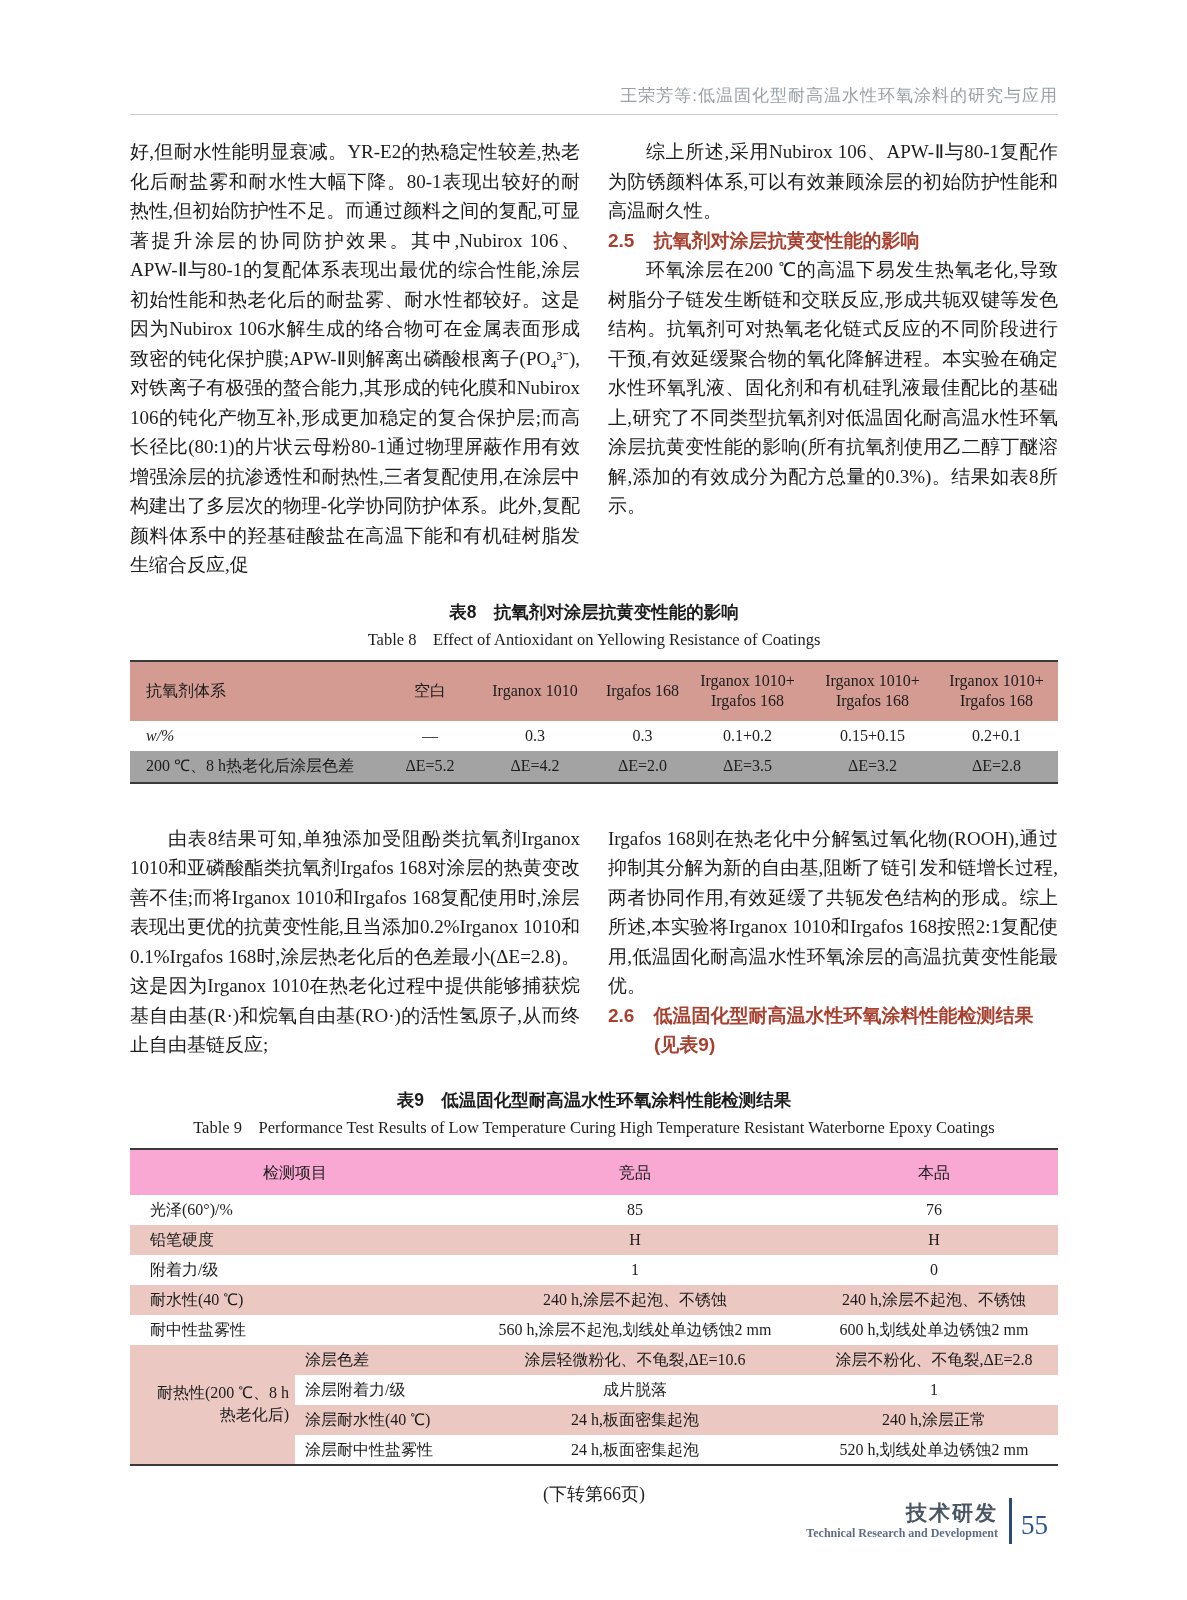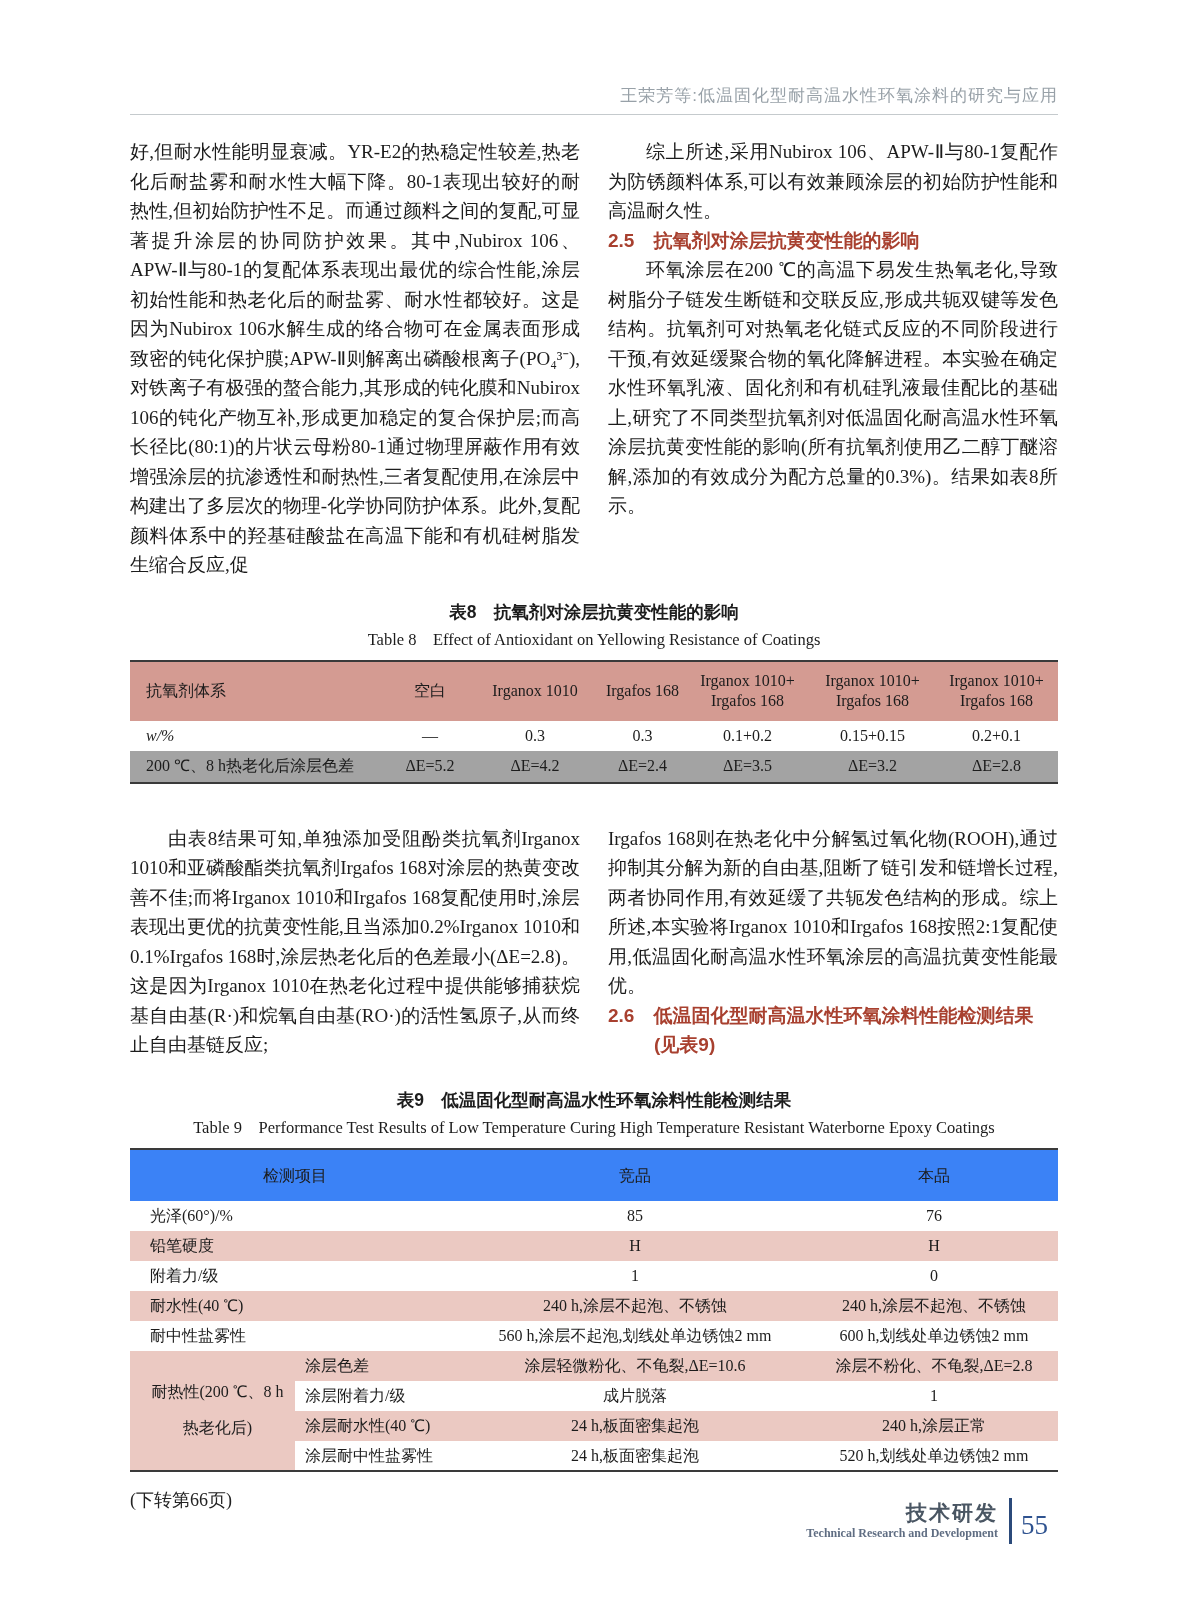--- a/index.html
+++ b/index.html
@@ -53,34 +53,34 @@
   .table8 .row-w{background:#ffffff;height:30px;}
   .table8 .row-de{background:#a3a3a3;height:32px;}
   .table8 .lbl{text-align:left;padding-left:16px;}
   .table8 .wvar{font-style:italic;}
 
   
   .table9{
     width:928px;margin-top:9px;font-size:16px;line-height:19px;
     border-top:2.5px solid #3a3a3a;border-bottom:2px solid #3a3a3a;
   }
-  .table9 .hdr{background:#3b82f6;height:52px;margin-left:20px;}
+  .table9 .hdr{background:#f9a8d4;height:46px;margin-left:20px;}
   .table9 tr{height:30px;}
   .table9 .w{background:#ffffff;}
   .table9 .p{background:#ebc9c2;}
   .table9 .lbl{text-align:left;padding-left:20px;}
   .table9 .sublbl{text-align:left;padding-left:10px;}
   .table9 .grp{
-    background:#ebc9c2;text-align:center;padding-left:16px;padding-right:6px;
-    line-height:36px;vertical-align:middle;
+    background:#ebc9c2;text-align:right;padding-left:16px;padding-right:6px;
+    line-height:22px;vertical-align:middle;
   }
   .table9 .val{white-space:nowrap;}
 
   .continue-note{
-    text-align:left;font-size:18px;line-height:24px;margin-top:16px;color:#222;
+    text-align:center;font-size:18px;line-height:24px;margin-top:16px;color:#222;
   }
 
   
   .footer{
     position:absolute;top:1494px;left:0;width:1048px;
     display:flex;justify-content:flex-end;align-items:center;
   }
   .footer-text{text-align:right;}
   .footer-zh{
     font-family:"Liberation Sans",sans-serif;font-weight:bold;font-size:21px;
@@ -148,21 +148,21 @@
         <td>0.3</td>
         <td>0.3</td>
         <td>0.1+0.2</td>
         <td>0.15+0.15</td>
         <td>0.2+0.1</td>
       </tr>
       <tr class="row-de">
         <td class="lbl">200 ℃、8 h热老化后涂层色差</td>
         <td>ΔE=5.2</td>
         <td>ΔE=4.2</td>
-        <td>ΔE=2.4</td>
+        <td>ΔE=2.0</td>
         <td>ΔE=3.5</td>
         <td>ΔE=3.2</td>
         <td>ΔE=2.8</td>
       </tr>
     </tbody>
       </table>
 
     <div class="twocol" style="margin-top:40px">
       <div class="col">
         <p class="indent">由表8结果可知,单独添加受阻酚类抗氧剂Irganox 1010和亚磷酸酯类抗氧剂Irgafos 168对涂层的热黄变改善不佳;而将Irganox 1010和Irgafos 168复配使用时,涂层表现出更优的抗黄变性能,且当添加0.2%Irganox 1010和0.1%Irgafos 168时,涂层热老化后的色差最小(ΔE=2.8)。这是因为Irganox 1010在热老化过程中提供能够捕获烷基自由基(R·)和烷氧自由基(RO·)的活性氢原子,从而终止自由基链反应;</p>

